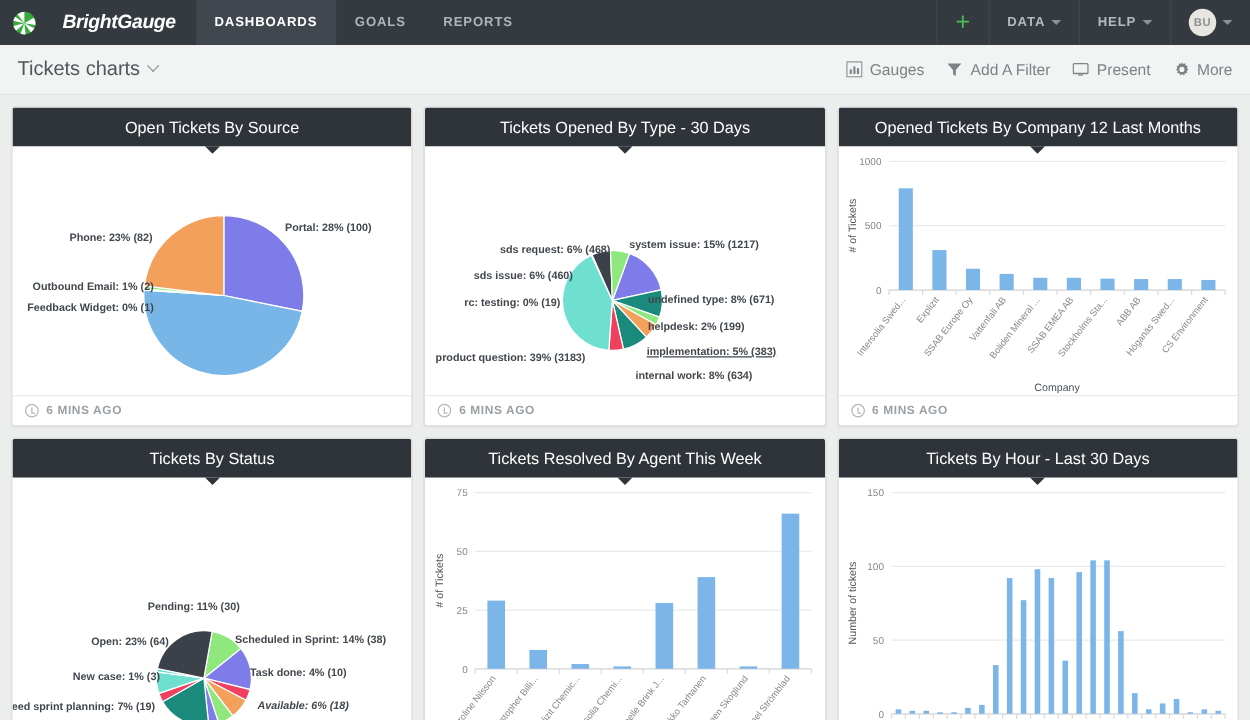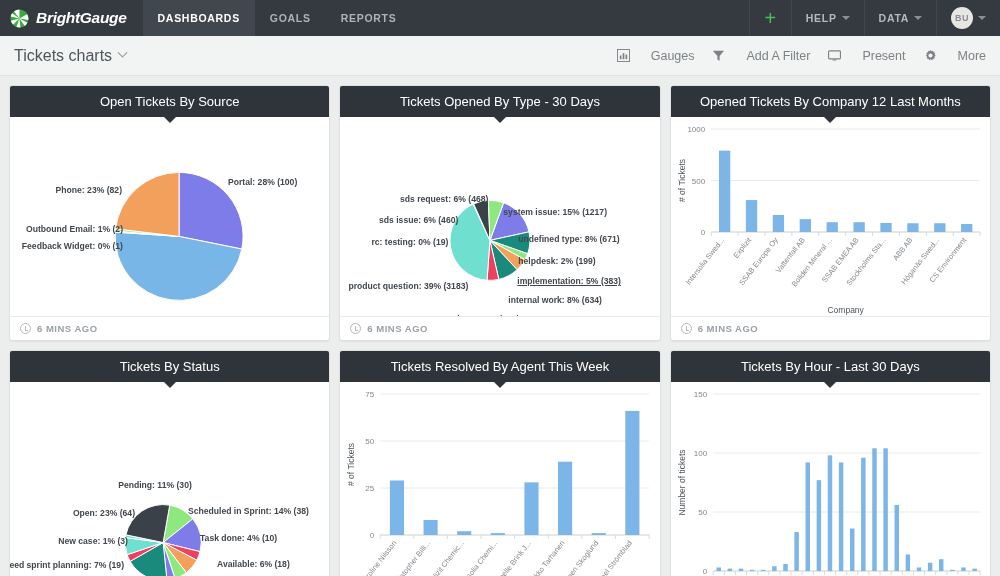--- a/index.html
+++ b/index.html
@@ -8,21 +8,21 @@
     background: #eceded;
     font-family: "Liberation Sans", sans-serif;
     overflow: hidden;
   }
 
   
   .topnav {
     height: 36px; background: #343a40; display: flex; align-items: stretch;
     color: #fff; position: relative;
   }
-  .brand { display: flex; align-items: center; padding: 0 16px 0 10px; gap: 7px; }
+  .brand { display: flex; align-items: center; padding: 0 16px 0 10px; gap: 21px; }
   .brand-logo { width: 19px; height: 19px; position: relative; }
   .brand-name { font-size: 15.5px; font-weight: bold; font-style: italic; letter-spacing: -.3px; }
   .nav-tabs { display: flex; align-items: stretch; }
   .nav-tab {
     display: flex; align-items: center; padding: 0 15px; font-size: 10.5px;
     font-weight: bold; letter-spacing: .7px; color: #aeb3b8; cursor: pointer;
   }
   .nav-tab.active { background: #41474e; color: #fff; }
   .nav-right { margin-left: auto; display: flex; align-items: stretch; }
   .nav-cell {
@@ -41,21 +41,21 @@
 
   
   .toolbar {
     height: 40px; background: #f2f3f3; border-bottom: 1px solid #e0e1e2;
     display: flex; align-items: center; padding: 0 14px;
   }
   .dash-title { font-size: 16px; color: #4f555b; display: flex; align-items: center; gap: 7px; cursor: pointer; }
   .chev { width: 7px; height: 7px; border-right: 1.4px solid #8c9197; border-bottom: 1.4px solid #8c9197;
           transform: rotate(45deg) translate(-2px,-2px); }
   .tb-actions { margin-left: auto; display: flex; align-items: center; gap: 18px; }
-  .tb-item { display: flex; align-items: center; gap: 21px; font-size: 12.5px; color: #7d8287; cursor: pointer; }
+  .tb-item { display: flex; align-items: center; gap: 6px; font-size: 12.5px; color: #7d8287; cursor: pointer; }
   .tb-ico { width: 13px; height: 13px; display: inline-block; position: relative; color: #6f757a; }
 
   
   .grid {
     display: grid; grid-template-columns: repeat(3, 1fr); gap: 9px;
     padding: 9px 9px 0 9px;
   }
   .card {
     background: #fff; border: 1px solid #dfe0e1; border-radius: 3px;
     box-shadow: 0 1px 1px rgba(0,0,0,.05);
@@ -126,25 +126,25 @@
   <div class="nav-tabs">
     <div class="nav-tab active">DASHBOARDS</div>
     <div class="nav-tab">GOALS</div>
     <div class="nav-tab">REPORTS</div>
   </div>
   <div class="nav-right">
     <div class="nav-cell">
       <span class="plus">+</span>
     </div>
     <div class="nav-cell">
+      <span>DATA</span>
+      <span class="caret"></span>
+    </div>
+    <div class="nav-cell">
       <span>HELP</span>
-      <span class="caret"></span>
-    </div>
-    <div class="nav-cell">
-      <span>DATA</span>
       <span class="caret"></span>
     </div>
     <div class="nav-cell">
       <span class="avatar">BU</span>
       <span class="caret"></span>
     </div>
   </div>
 </div>
 
 <div class="toolbar">
@@ -227,21 +227,21 @@
             <path d="M149.92999999999998,123.38 L189.01415883895118,114.86950484098409 A40,40 0 0 1 187.62688676666534,136.75702239293975 Z" fill="#1a8a7d" stroke="#fff" stroke-width="1"></path>
             <path d="M149.92999999999998,123.38 L187.62688676666534,136.75702239293975 A40,40 0 0 1 184.9232119512373,142.7571803246959 Z" fill="#8ee87e" stroke="#fff" stroke-width="1"></path>
             <path d="M149.92999999999998,123.38 L184.9232119512373,142.7571803246959 A40,40 0 0 1 177.1390282776184,152.70010880245434 Z" fill="#f2a05c" stroke="#fff" stroke-width="1"></path>
             <path d="M149.92999999999998,123.38 L177.1390282776184,152.70010880245434 A40,40 0 0 1 158.78792206513205,162.38688678538762 Z" fill="#1a8a7d" stroke="#fff" stroke-width="1"></path>
             <path d="M149.92999999999998,123.38 L158.78792206513205,162.38688678538762 A40,40 0 0 1 147.04470194660362,163.27580247523625 Z" fill="#ef4060" stroke="#fff" stroke-width="1"></path>
             <path d="M149.92999999999998,123.38 L147.04470194660362,163.27580247523625 A40,40 0 0 1 133.08155221402305,87.10149662398945 Z" fill="#6fe0d0" stroke="#fff" stroke-width="1"></path>
             <path d="M149.92999999999998,123.38 L133.08155221402305,87.10149662398945 A40,40 0 0 1 133.65414921339186,86.8410251762304 Z" fill="#3b4149" stroke="#fff" stroke-width="1"></path>
             <path d="M149.92999999999998,123.38 L133.65414921339186,86.8410251762304 A40,40 0 0 1 148.3981820453976,83.40934158968659 Z" fill="#3b4149" stroke="#fff" stroke-width="1"></path>
             <path d="M149.92999999999998,123.38 L148.3981820453976,83.40934158968659 A40,40 0 0 1 163.6108057330267,85.79229516856365 Z" fill="#8ee87e" stroke="#fff" stroke-width="1"></path>
           </svg>
-          <div class="pie-lab r" style="left: 163px; top: 95px;">system issue: 15% (1217)</div>
+          <div class="pie-lab r" style="left: 163px; top: 78px;">system issue: 15% (1217)</div>
           <div class="pie-lab r" style="left: 178px; top: 122px;">undefined type: 8% (671)</div>
           <div class="pie-lab r" style="left: 178px; top: 144px;">helpdesk: 2% (199)</div>
           <div class="pie-lab r" style="left: 177px; top: 164px; text-decoration: underline;">implementation: 5% (383)</div>
           <div class="pie-lab r" style="left: 168px; top: 183px;">internal work: 8% (634)</div>
           <div class="pie-lab c" style="left: 148px; top: 202px;">issue: 4% (357)</div>
           <div class="pie-lab l" style="left: 128px; top: 169px;">product question: 39% (3183)</div>
           <div class="pie-lab l" style="left: 108px; top: 125px;">rc: testing: 0% (19)</div>
           <div class="pie-lab l" style="left: 118px; top: 103px;">sds issue: 6% (460)</div>
           <div class="pie-lab l" style="left: 148px; top: 82px;">sds request: 6% (468)</div>
         </div>
@@ -317,21 +317,21 @@
             <path d="M153.12,160.56 L165.03651302783902,196.64319161683653 A38,38 0 0 1 157.00109198928456,198.3612847000034 Z" fill="#7d7ce8" stroke="#fff" stroke-width="1"></path>
             <path d="M153.12,160.56 L157.00109198928456,198.3612847000034 A38,38 0 0 1 120.09728218229412,179.36159854725577 Z" fill="#1a8a7d" stroke="#fff" stroke-width="1"></path>
             <path d="M153.12,160.56 L120.09728218229412,179.36159854725577 A38,38 0 0 1 117.10917949505352,172.69345814516726 Z" fill="#ef4060" stroke="#fff" stroke-width="1"></path>
             <path d="M153.12,160.56 L117.10917949505352,172.69345814516726 A38,38 0 0 1 115.45260068934638,155.54332488875633 Z" fill="#6fe0d0" stroke="#fff" stroke-width="1"></path>
             <path d="M153.12,160.56 L115.45260068934638,155.54332488875633 A38,38 0 0 1 115.91278289627834,152.83840719821856 Z" fill="#6fe0d0" stroke="#fff" stroke-width="1"></path>
             <path d="M153.12,160.56 L115.91278289627834,152.83840719821856 A38,38 0 0 1 159.71863075134334,123.1373053855361 Z" fill="#3b4149" stroke="#fff" stroke-width="1"></path>
           </svg>
           <div class="pie-lab c" style="left: 145px; top: 103px;">Pending: 11% (30)</div>
           <div class="pie-lab r" style="left: 178px; top: 129px;">Scheduled in Sprint: 14% (38)</div>
           <div class="pie-lab r" style="left: 190px; top: 156px;">Task done: 4% (10)</div>
-          <div class="pie-lab r" style="left: 207px; top: 182px;">Available: 6% (18)</div>
+          <div class="pie-lab r" style="left: 196px; top: 182px; font-style: italic;">Available: 6% (18)</div>
           <div class="pie-lab l" style="left: 114px; top: 183px;">Need sprint planning: 7% (19)</div>
           <div class="pie-lab l" style="left: 118px; top: 159px;">New case: 1% (3)</div>
           <div class="pie-lab l" style="left: 125px; top: 131px;">Open: 23% (64)</div>
         </div>
     </div>
   </div>
 
   <div class="card">
     <div class="card-head">Tickets Resolved By Agent This Week</div>
     <div class="card-body">

